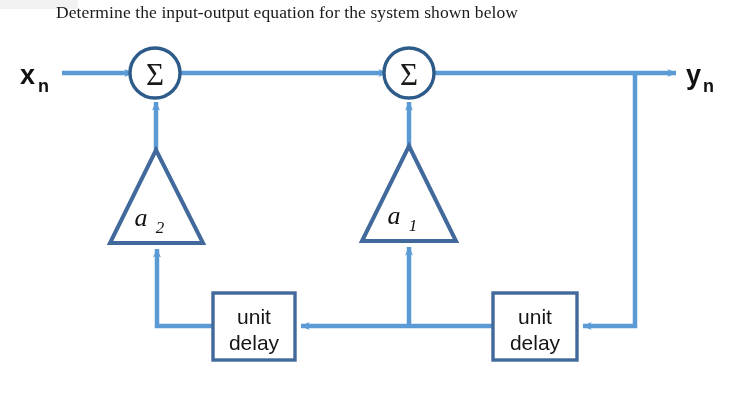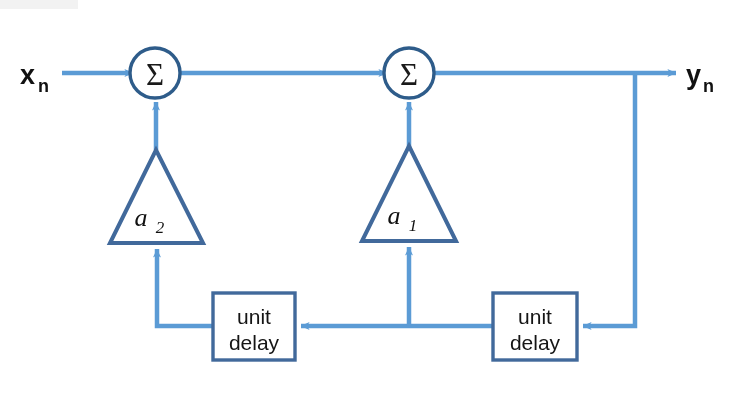--- a/index.html
+++ b/index.html
@@ -80,20 +80,21 @@
     fill: #151515;
   }
 </style>
 </head>
 <body>
 
 <div id="stage">
 
   <div class="top-strip"></div>
 
+  <div class="title">Determine the input-output equation for the system shown below</div>
 
   <svg class="diagram" viewBox="0 0 751 406" xmlns="http://www.w3.org/2000/svg">
     <defs>
       <marker id="arrR" markerWidth="9" markerHeight="8" refX="8.6" refY="4" orient="auto" markerUnits="userSpaceOnUse">
         <path d="M0,0 L9,4 L0,8 L2.4,4 z" fill="#5B9BD5"></path>
       </marker>
       <marker id="arrL" markerWidth="9" markerHeight="8" refX="8.6" refY="4" orient="auto" markerUnits="userSpaceOnUse">
         <path d="M0,0 L9,4 L0,8 L2.4,4 z" fill="#5B9BD5"></path>
       </marker>
       <marker id="arrU" markerWidth="9" markerHeight="8" refX="8.6" refY="4" orient="auto" markerUnits="userSpaceOnUse">

